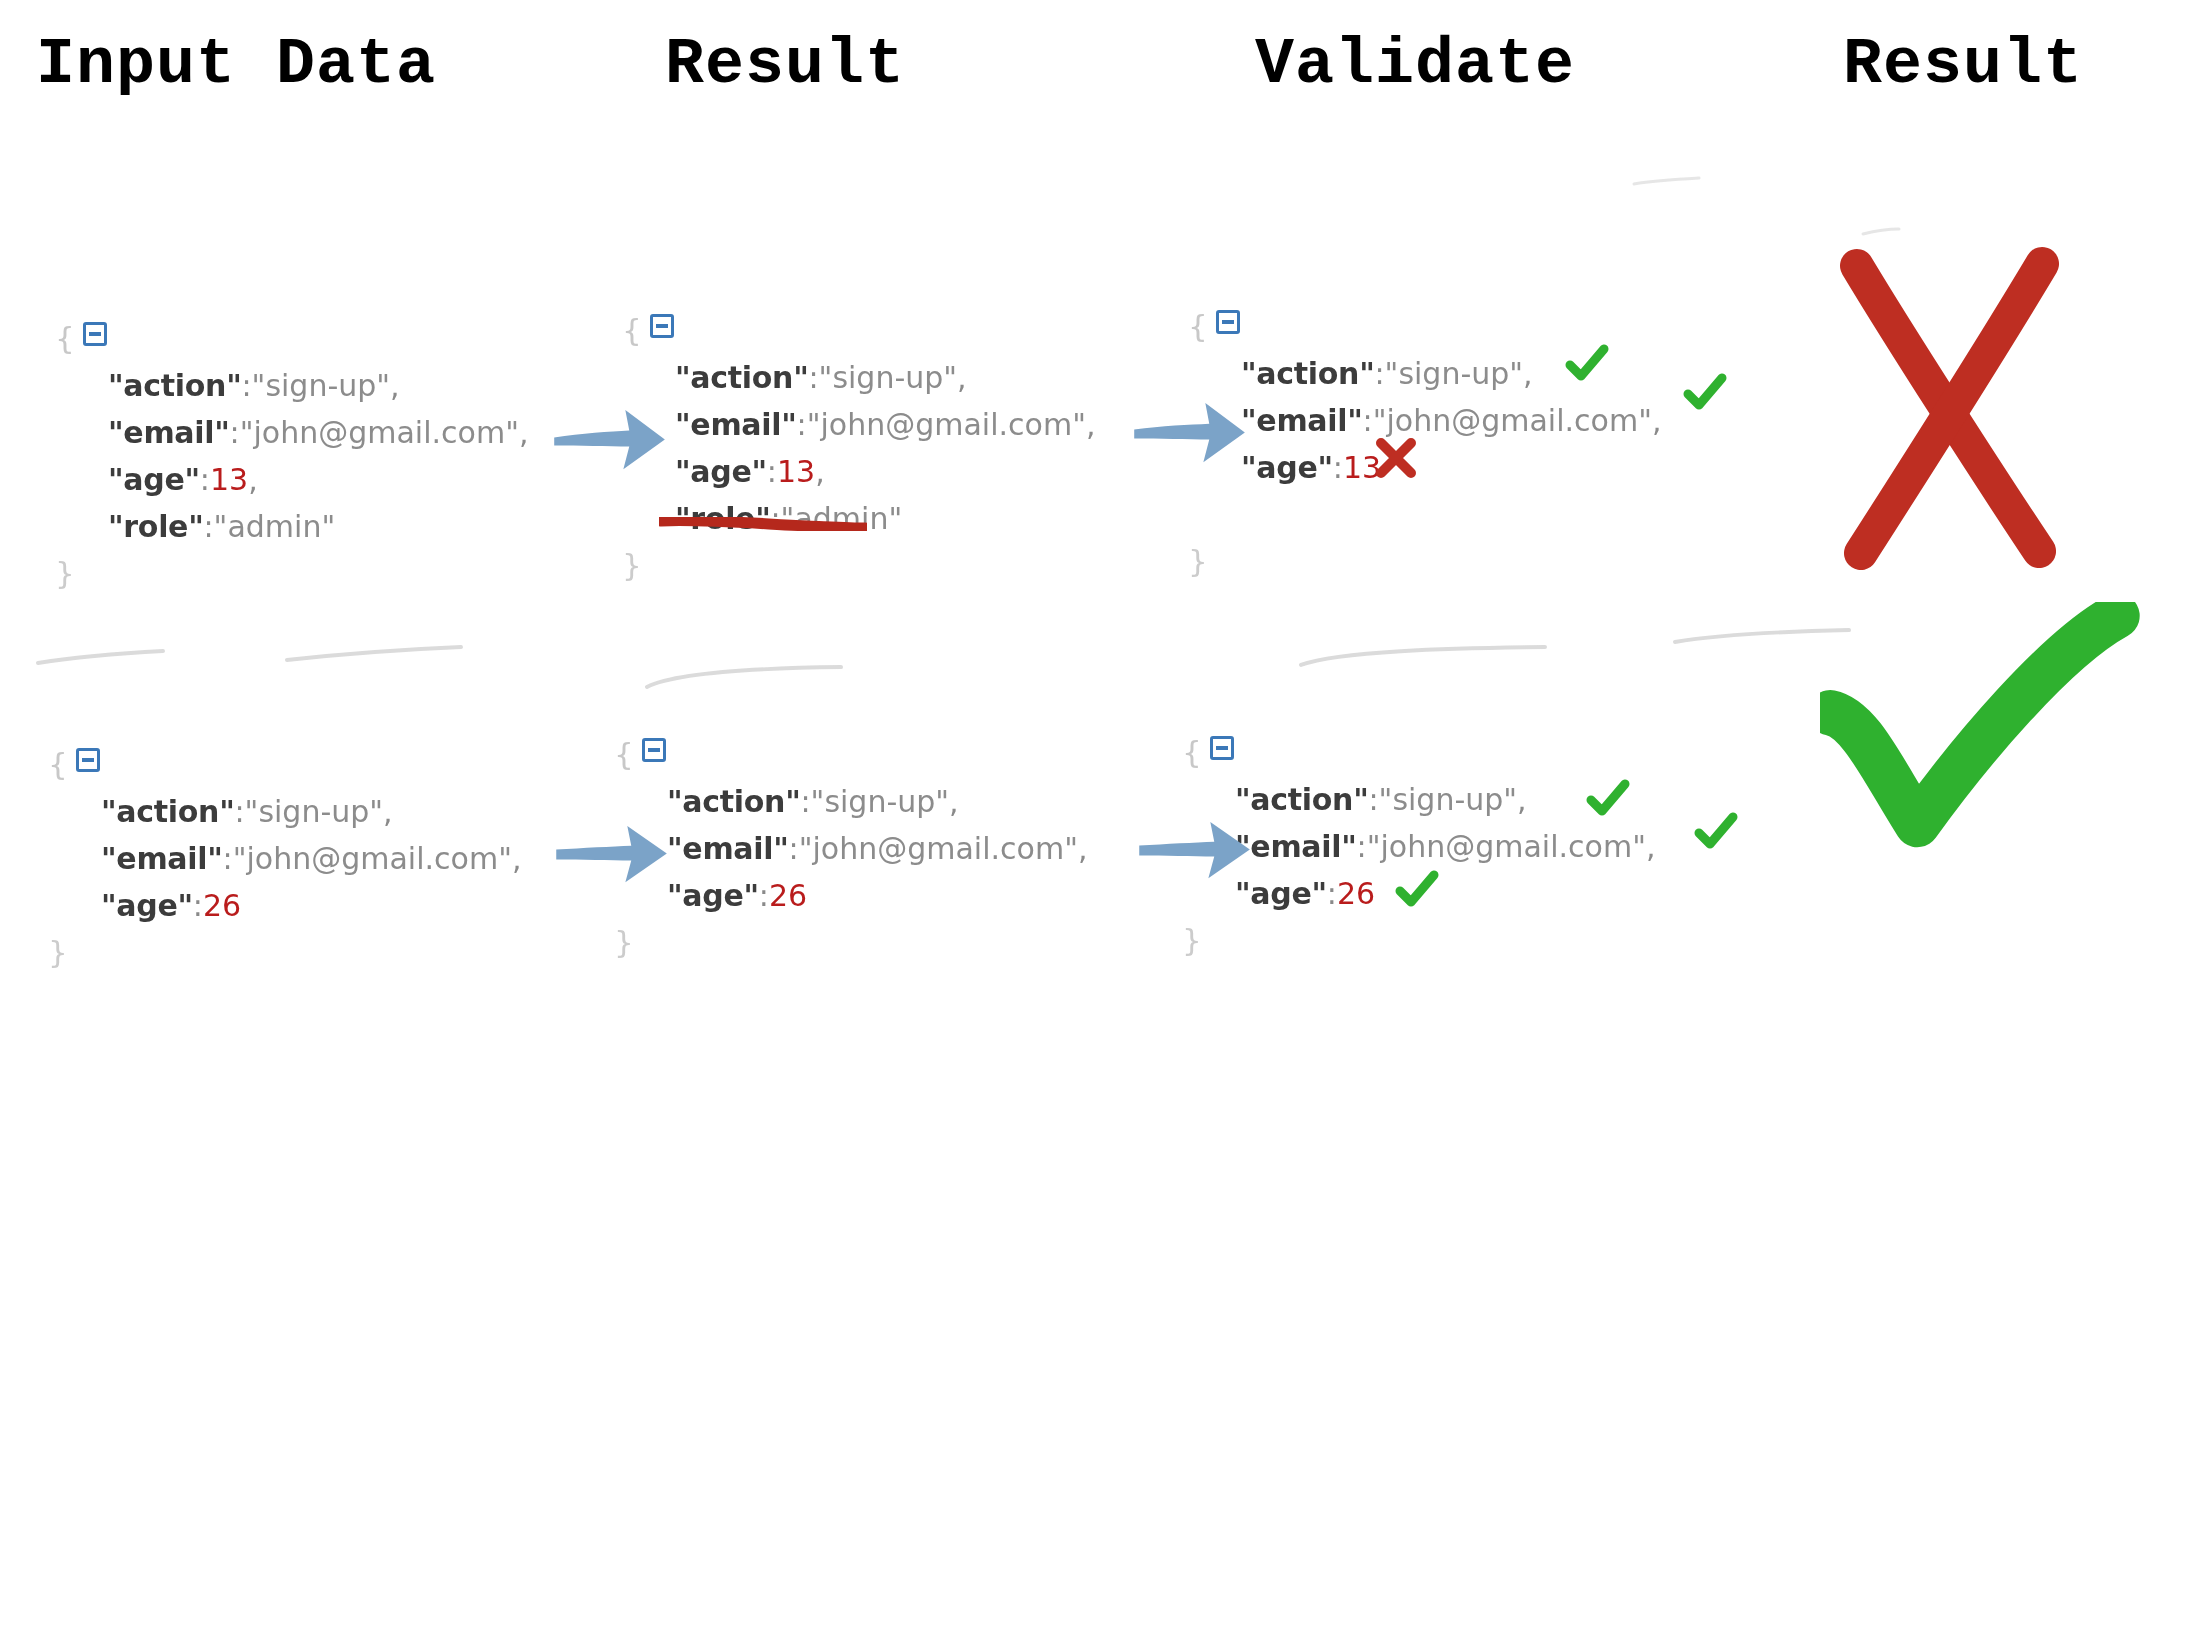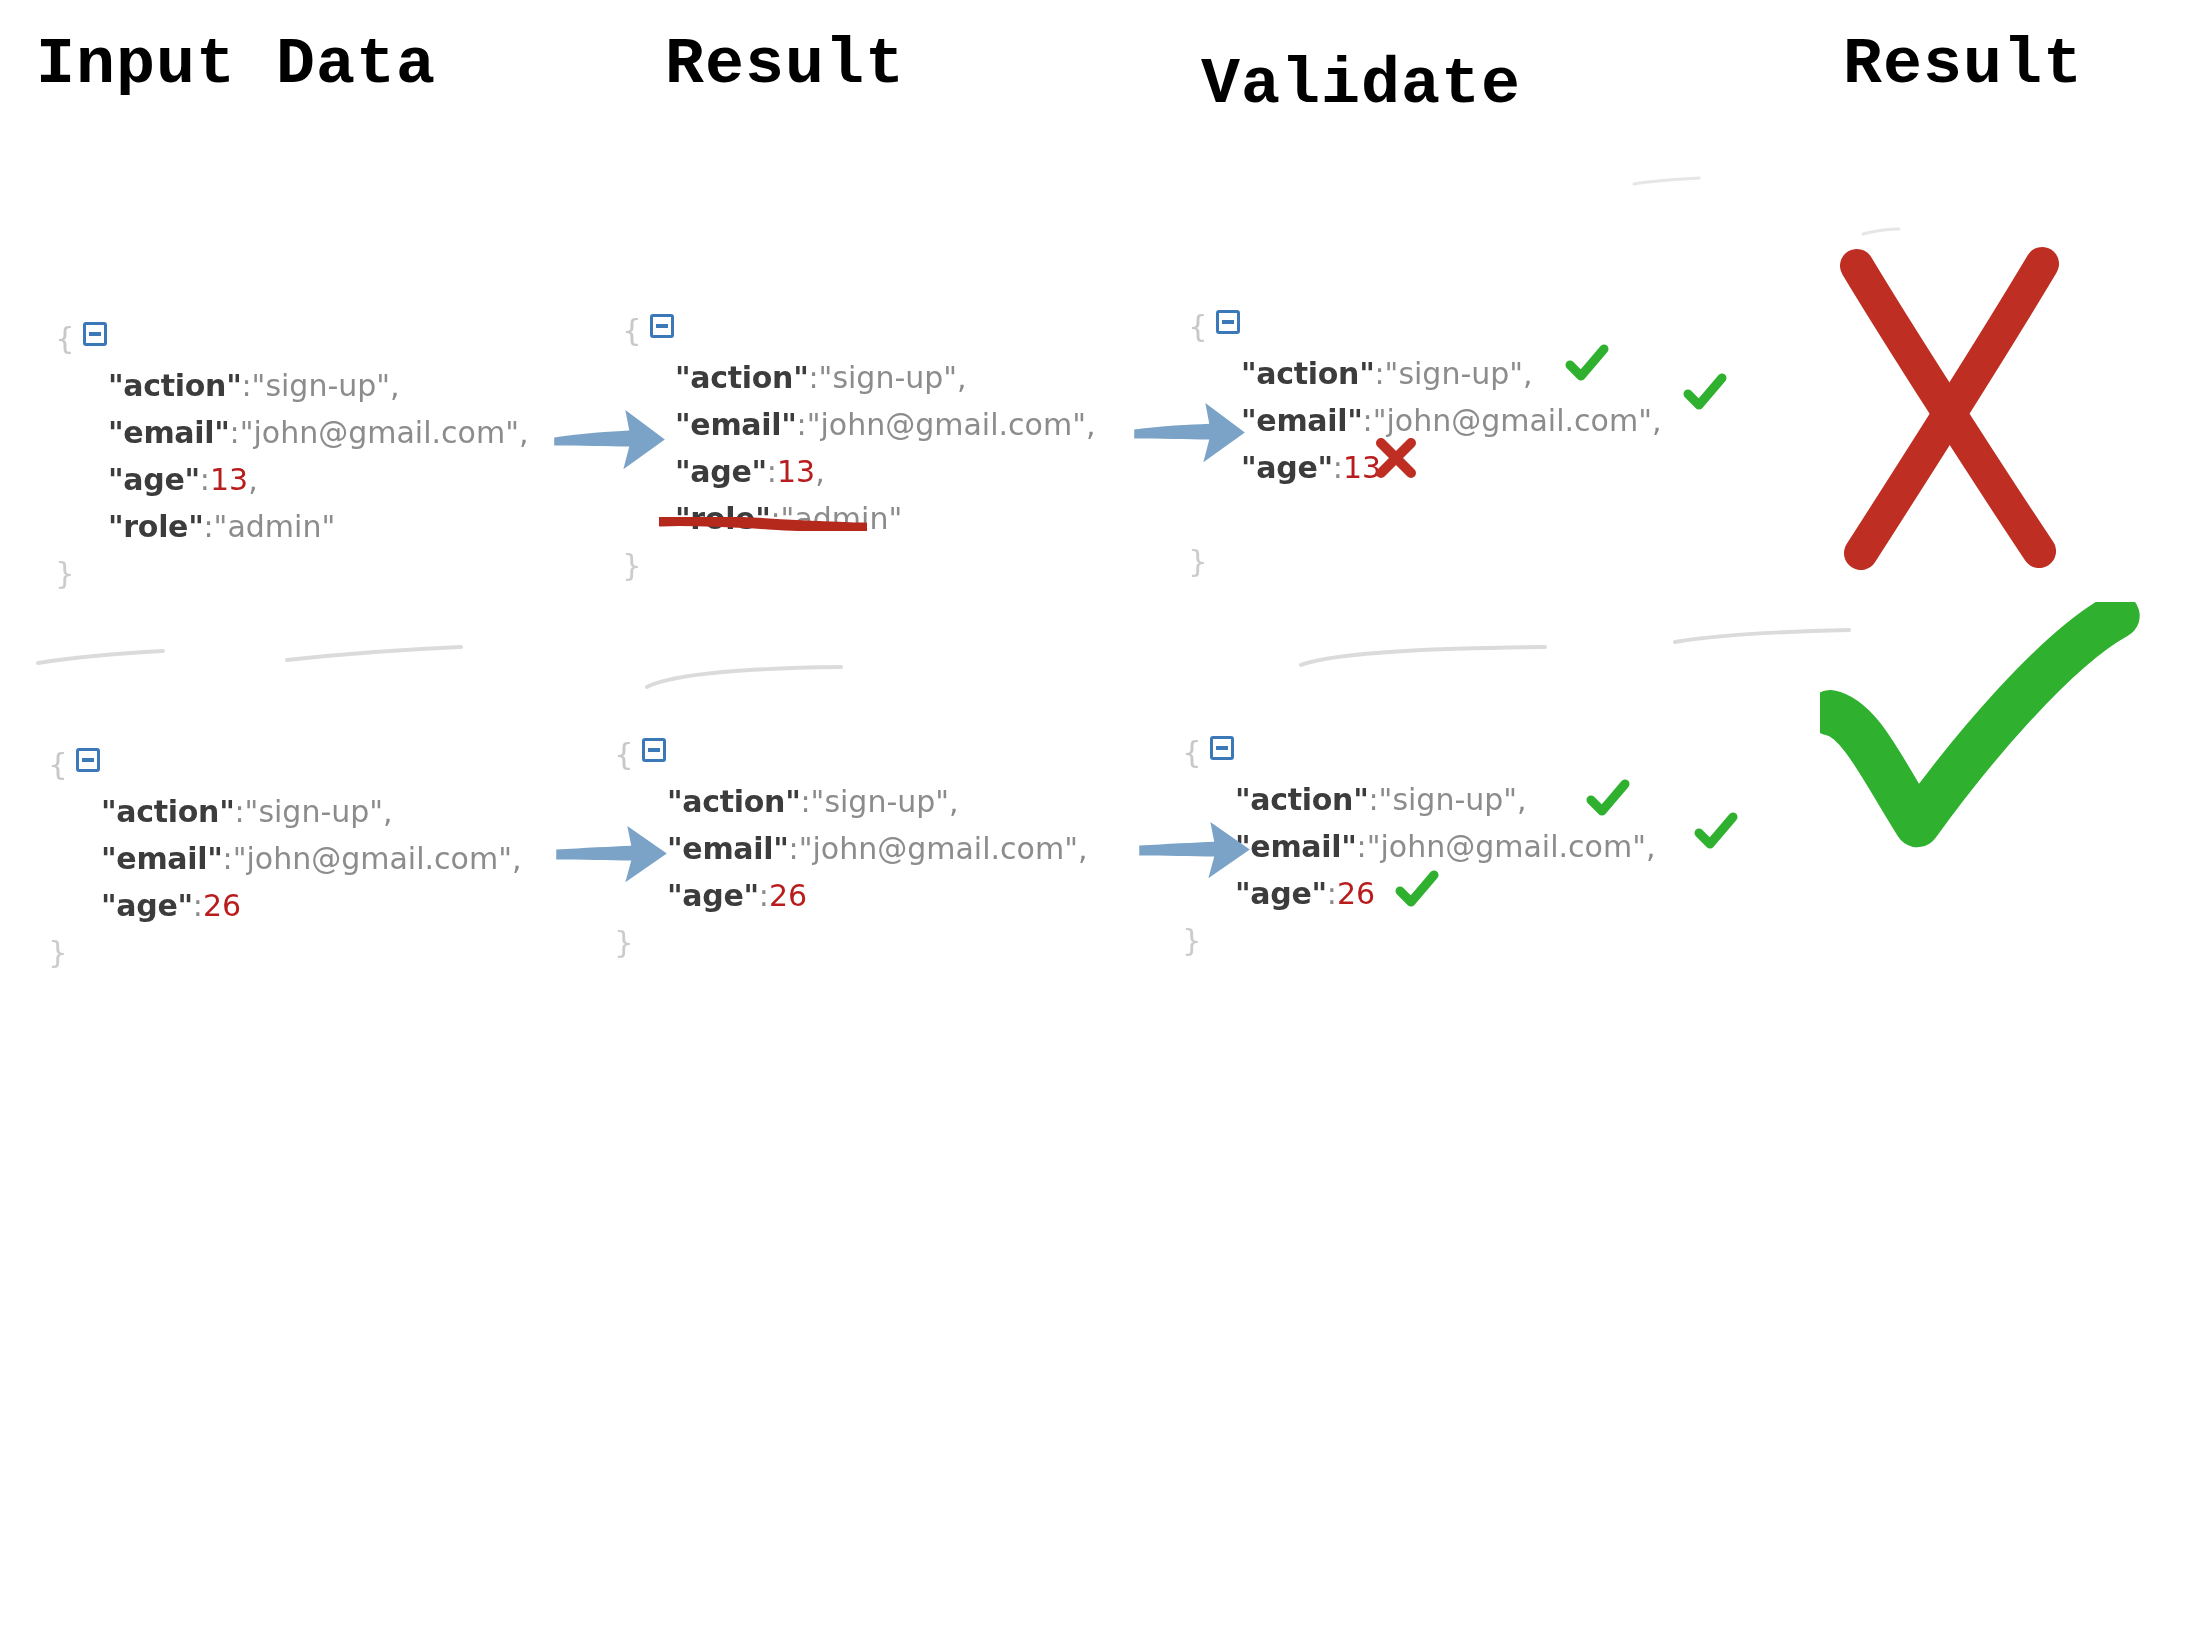--- a/index.html
+++ b/index.html
@@ -22,21 +22,21 @@
     font-family: "Liberation Mono", "DejaVu Sans Mono", monospace;
     font-weight: bold;
     font-size: 65px;
     color: #000000;
     letter-spacing: 1px;
     white-space: nowrap;
     top: 28px;
   }
   #hdr-input    { left: 36px;   }
   #hdr-clear    { left: 665px;  }
-  #hdr-validate { left: 1201px; margin-top: 20px; }
+  #hdr-validate { left: 1255px; }
   #hdr-result   { left: 1843px; }
 
   
   .json-block {
     position: absolute;
     font-family: "DejaVu Sans", sans-serif;
     font-size: 30px;
     line-height: 47px;
     white-space: nowrap;
   }

